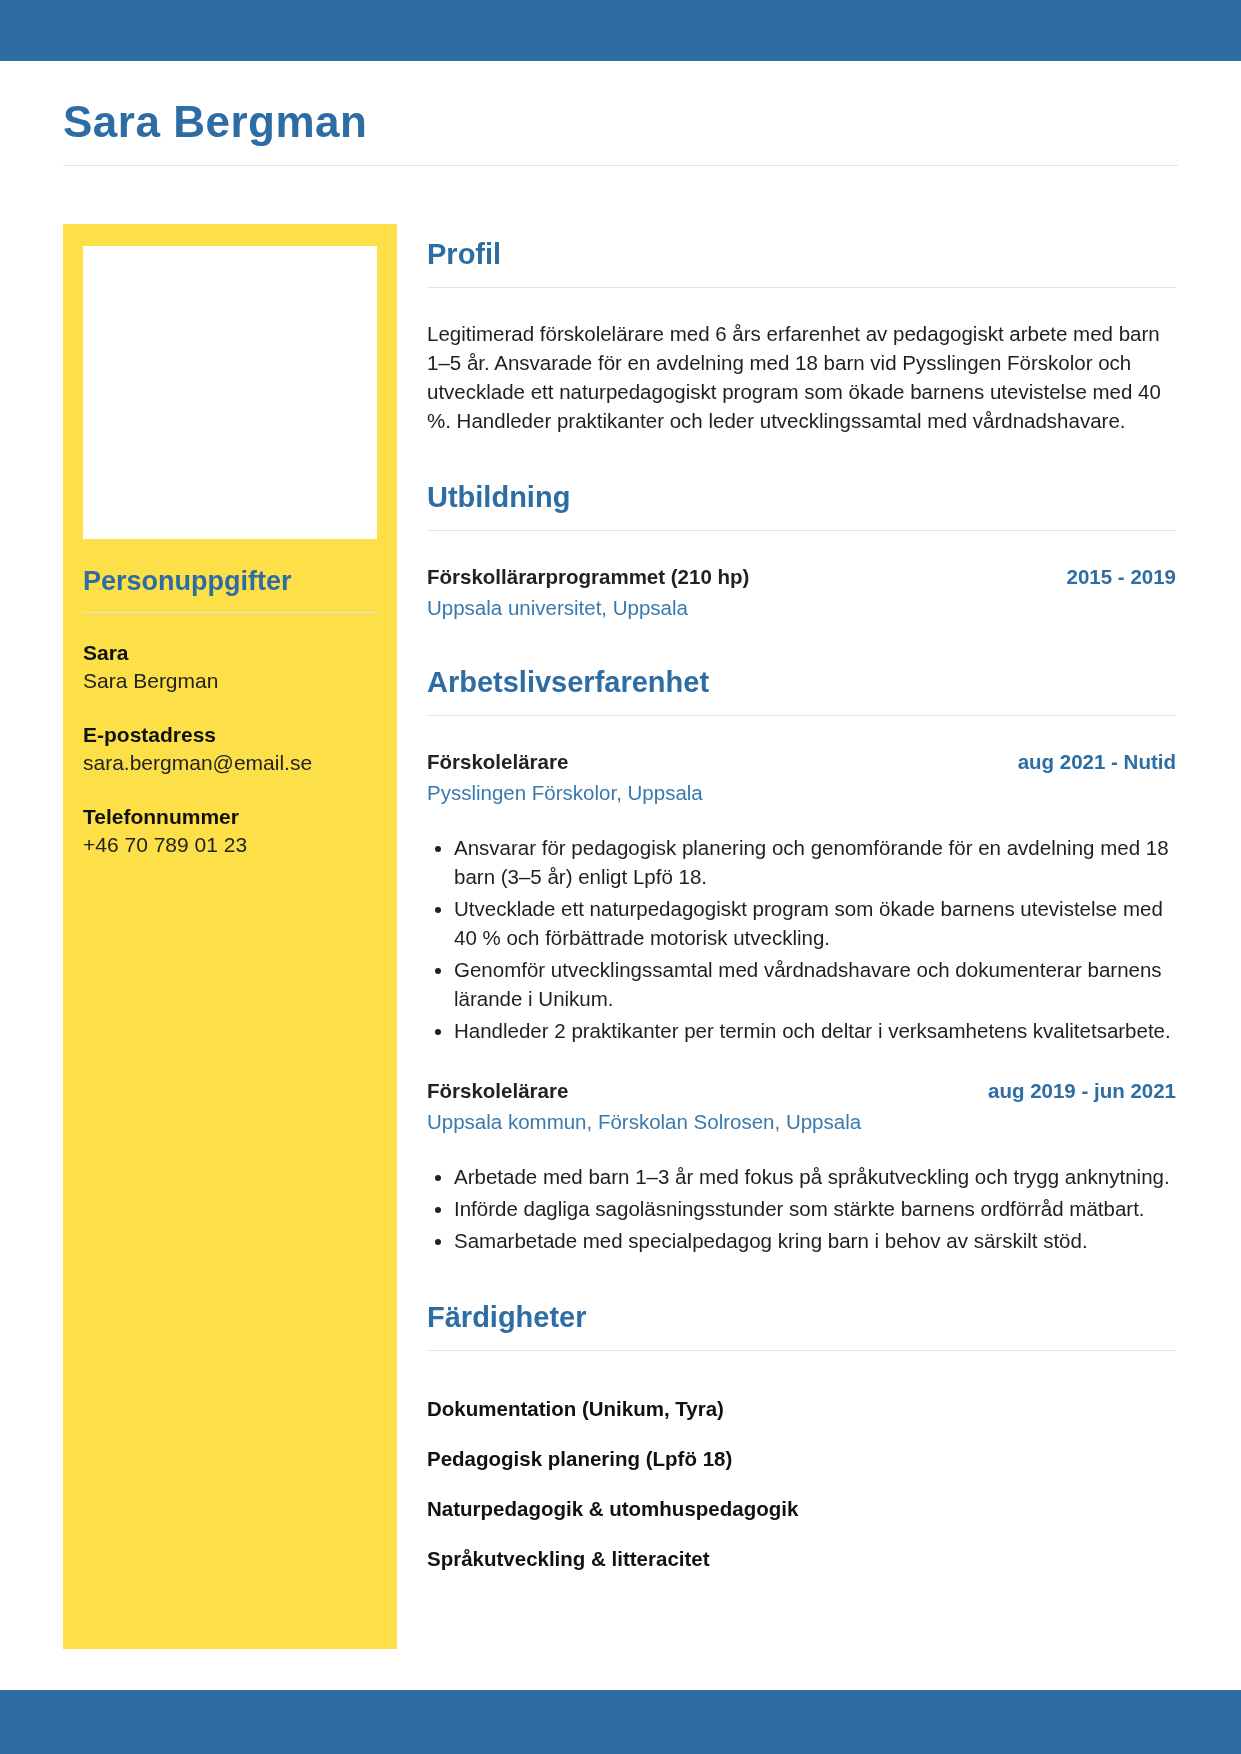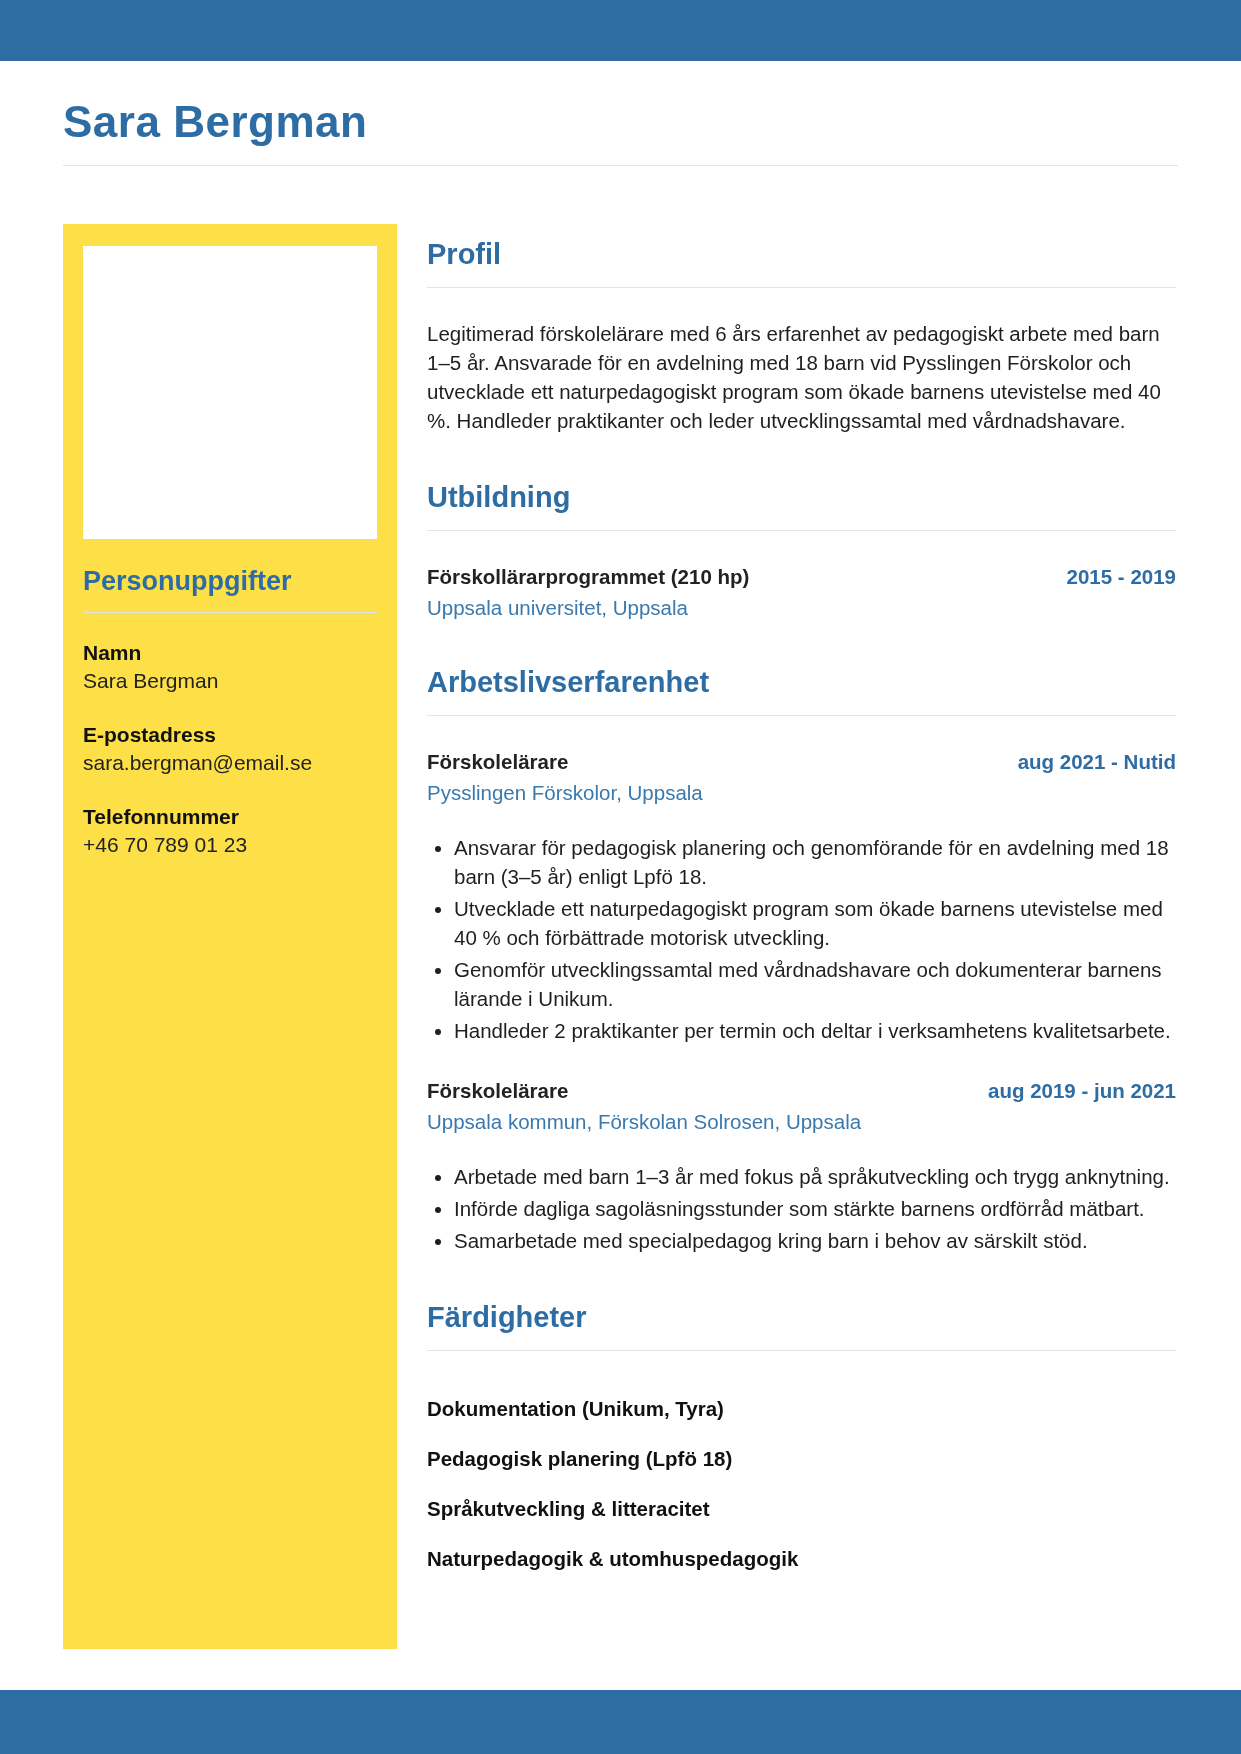--- a/index.html
+++ b/index.html
@@ -95,21 +95,21 @@
 <hr class="name-rule">
 
 <div class="content">
 
   <aside class="sidebar">
     <div class="photo"></div>
 
     <h2 class="sidebar-title">Personuppgifter</h2>
 
     <div class="field">
-      <div class="label">Namn</div>
+      <div class="label">Sara</div>
       <div class="value">Sara Bergman</div>
     </div>
     <div class="field">
       <div class="label">E-postadress</div>
       <div class="value">sara.bergman@email.se</div>
     </div>
     <div class="field">
       <div class="label">Telefonnummer</div>
       <div class="value">+46 70 789 01 23</div>
     </div>
@@ -162,21 +162,21 @@
           <li>Samarbetade med specialpedagog kring barn i behov av särskilt stöd.</li>
         </ul>
       </div>
     </section>
 
     <section class="section">
       <h2 class="section-title">Färdigheter</h2>
       <div class="skill-list">
         <div class="skill">Dokumentation (Unikum, Tyra)</div>
         <div class="skill">Pedagogisk planering (Lpfö 18)</div>
+        <div class="skill">Naturpedagogik &amp; utomhuspedagogik</div>
         <div class="skill">Språkutveckling &amp; litteracitet</div>
-        <div class="skill">Naturpedagogik &amp; utomhuspedagogik</div>
       </div>
     </section>
 
   </main>
 </div>
 
 <div class="accent-bar bottom"></div>
 
 </body></html>

